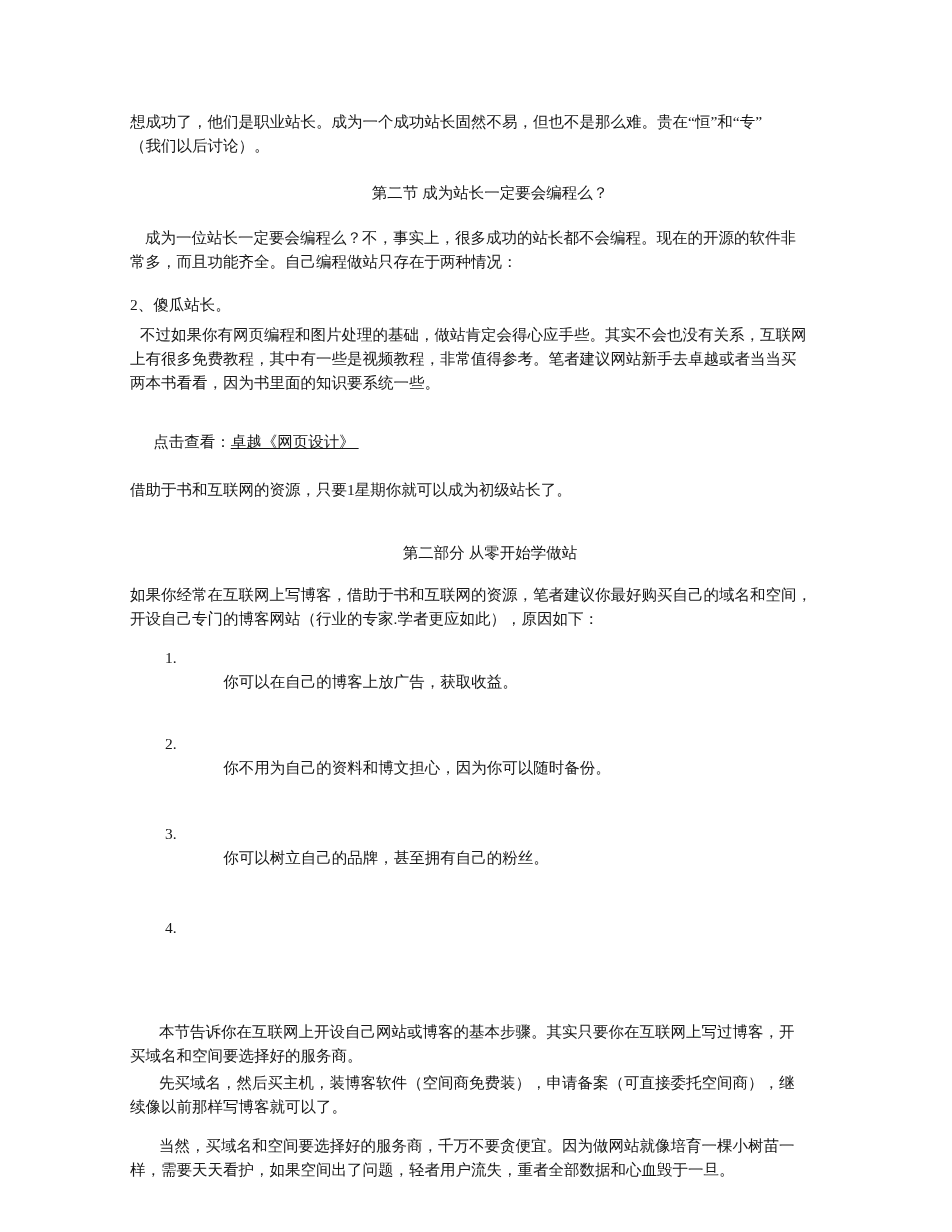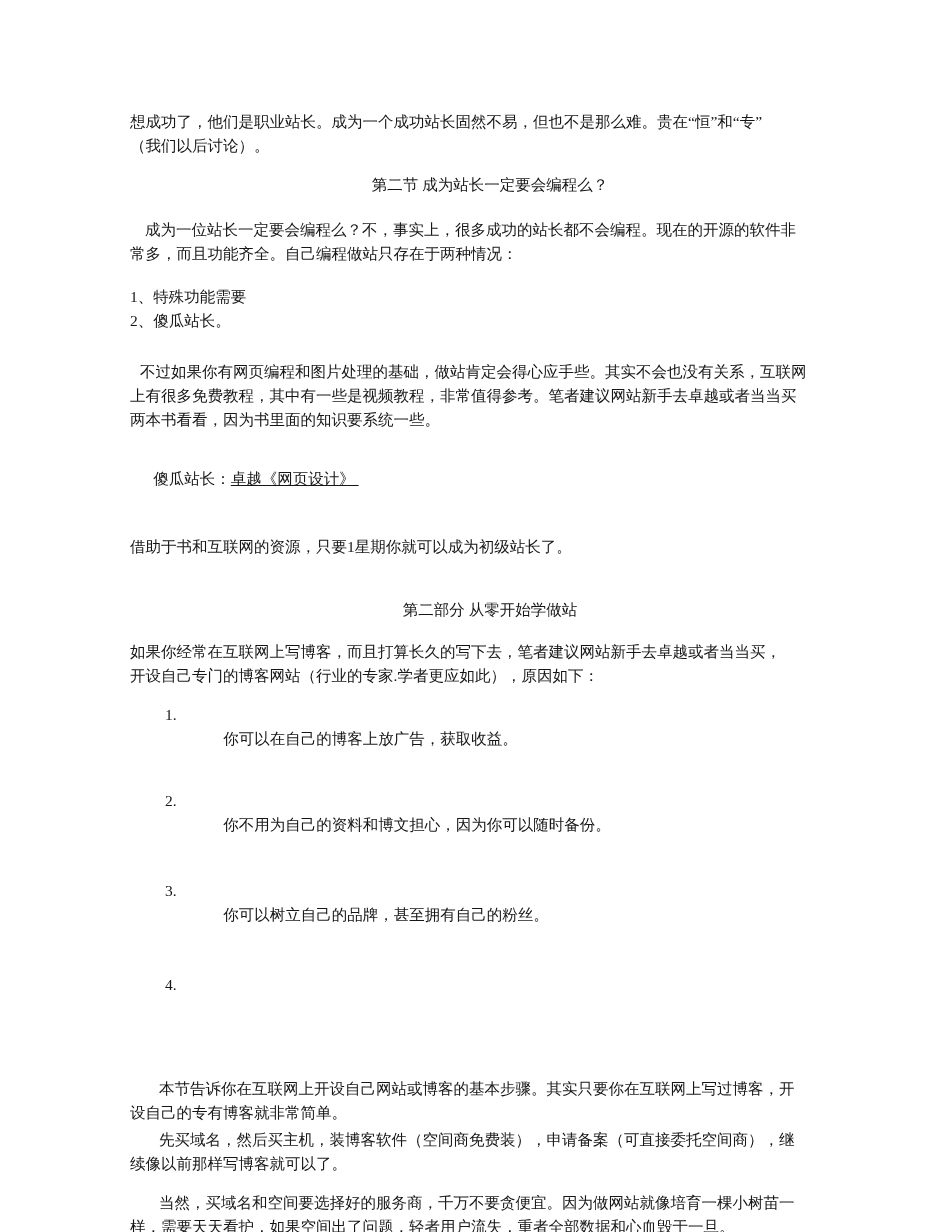--- a/index.html
+++ b/index.html
@@ -57,63 +57,62 @@
 </style>
 </head>
 <body>
 
 <div class="page">
   <div class="content">
 
     <p class="para" style="margin-top:110px">想成功了，他们是职业站长。成为一个成功站长固然不易，但也不是那么难。贵在“恒”和“专”
 （我们以后讨论）。</p>
 
-    <h2 class="heading" style="margin-top:15px">第二节 成为站长一定要会编程么？</h2>
+    <h2 class="heading" style="margin-top:23px">第二节 成为站长一定要会编程么？</h2>
 
     <p class="para ind-a" style="margin-top:21px">成为一位站长一定要会编程么？不，事实上，很多成功的站长都不会编程。现在的开源的软件非
 常多，而且功能齐全。自己编程做站只存在于两种情况：</p>
 
     <div class="case-list" style="margin-top:19px">
-      <p class="para">1、特殊功能需要</p>
       <p class="para">2、傻瓜站长。</p>
     </div>
 
-    <p class="para ind-b" style="margin-top:27px">不过如果你有网页编程和图片处理的基础，做站肯定会得心应手些。其实不会也没有关系，互联网
+    <p class="para ind-b" style="margin-top:6px">不过如果你有网页编程和图片处理的基础，做站肯定会得心应手些。其实不会也没有关系，互联网
 上有很多免费教程，其中有一些是视频教程，非常值得参考。笔者建议网站新手去卓越或者当当买
 两本书看看，因为书里面的知识要系统一些。</p>
 
     <p class="para" style="margin-top:11px">
-      <span>傻瓜站长：</span><a class="doc-link">卓越《网页设计》 </a>
+      <span>点击查看：</span><a class="doc-link">卓越《网页设计》 </a>
     </p>
 
-    <p class="para" style="margin-top:20px">借助于书和互联网的资源，只要1星期你就可以成为初级站长了。</p>
+    <p class="para" style="">借助于书和互联网的资源，只要1星期你就可以成为初级站长了。</p>
 
     <h2 class="heading" style="margin-top:39px">第二部分 从零开始学做站</h2>
 
-    <p class="para" style="margin-top:18px">如果你经常在互联网上写博客，而且打算长久的写下去，笔者建议网站新手去卓越或者当当买，
+    <p class="para" style="margin-top:18px">如果你经常在互联网上写博客，借助于书和互联网的资源，笔者建议你最好购买自己的域名和空间，
 开设自己专门的博客网站（行业的专家.学者更应如此），原因如下：</p>
 
     <div class="reason" style="margin-top:15px">
       <span class="rnum">1.</span><span>你可以在自己的博客上放广告，获取收益。</span>
     </div>
 
     <div class="reason" style="margin-top:14px">
       <span class="rnum">2.</span><span>你不用为自己的资料和博文担心，因为你可以随时备份。</span>
     </div>
 
     <div class="reason" style="margin-top:18px">
       <span class="rnum">3.</span><span>你可以树立自己的品牌，甚至拥有自己的粉丝。</span>
     </div>
 
     <div class="reason" style="margin-top:22px">
       <span class="rnum">4.</span>
     </div>
 
     <p class="para ind-c" style="margin-top:32px">本节告诉你在互联网上开设自己网站或博客的基本步骤。其实只要你在互联网上写过博客，开
-设自己的专有博客就非常简单。</p>
+买域名和空间要选择好的服务商。</p>
 
     <p class="para ind-c" style="margin-top:3px">先买域名，然后买主机，装博客软件（空间商免费装），申请备案（可直接委托空间商），继
 续像以前那样写博客就可以了。</p>
 
     <p class="para ind-c" style="margin-top:15px">当然，买域名和空间要选择好的服务商，千万不要贪便宜。因为做网站就像培育一棵小树苗一
 样，需要天天看护，如果空间出了问题，轻者用户流失，重者全部数据和心血毁于一旦。</p>
 
   </div>
 </div>
 

